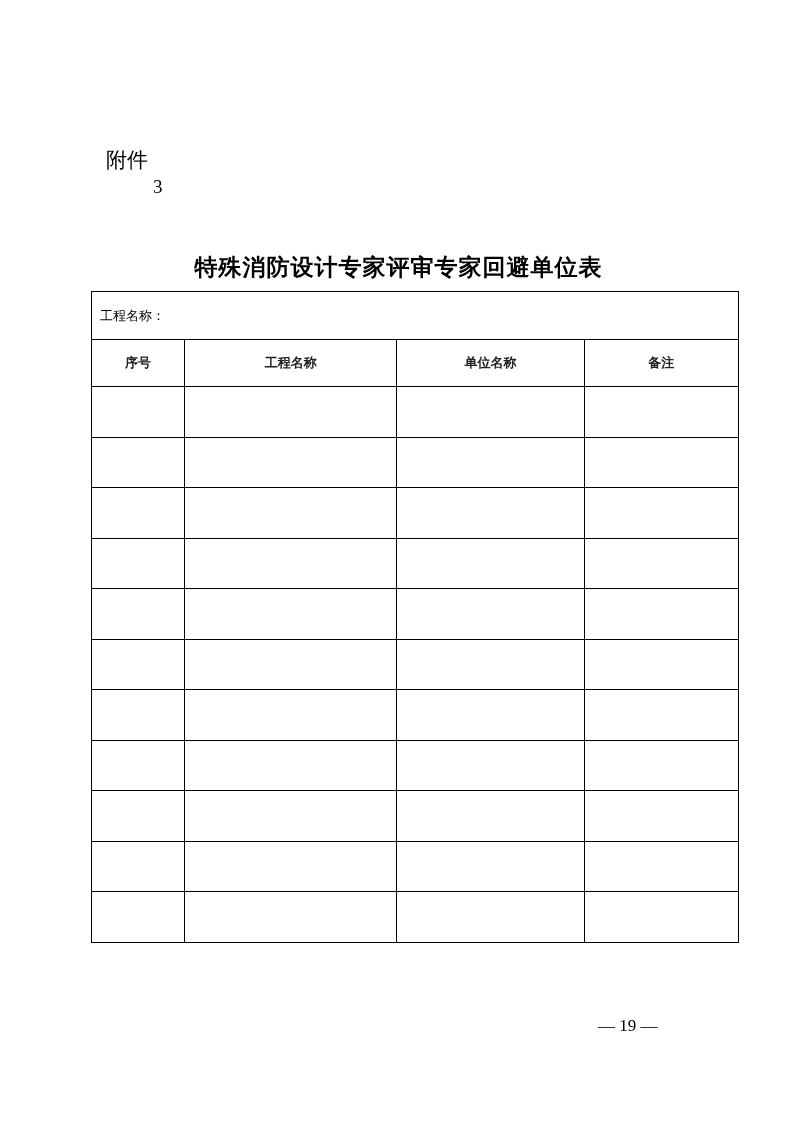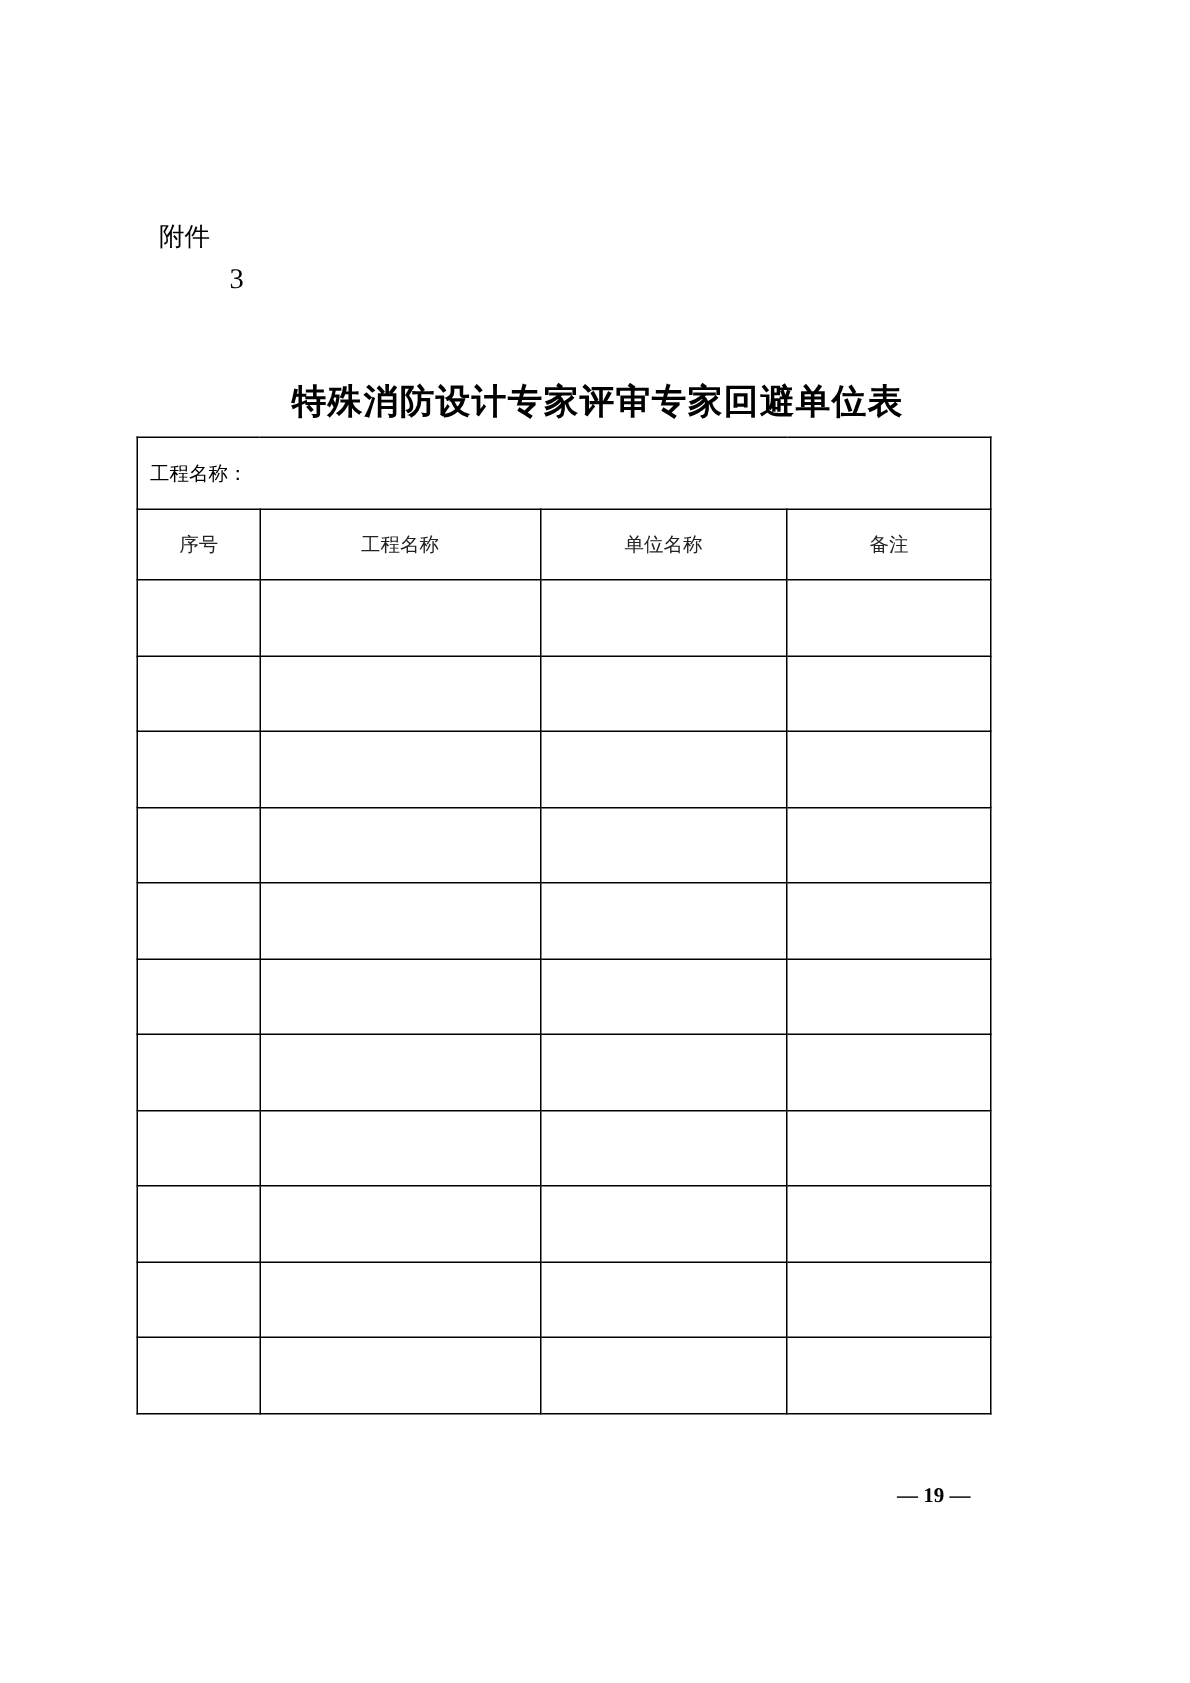--- a/index.html
+++ b/index.html
@@ -1,25 +1,25 @@
 <!DOCTYPE html>
 <html><head>
 <meta charset="utf-8">
 <style>
   html, body { margin:0; padding:0; background:#fff; }
   body { width:793px; height:1122px; position:relative; overflow:hidden; color:#000; }
-  .attach { position:absolute; left:106px; top:146px; font-family:"DejaVu Sans", sans-serif; font-size:17px; }
+  .attach { position:absolute; left:106px; top:146px; font-family:"DejaVu Sans", sans-serif; font-size:21px; }
   .attach-num { position:absolute; left:153px; top:176px; font-family:"Liberation Serif", serif; font-size:19px; }
   .title { position:absolute; left:0; width:793px; top:252px; text-align:center; font-family:"DejaVu Serif", serif; font-weight:bold; font-size:23px; letter-spacing:1px; padding-left:2px; }
-  table { position:absolute; left:91px; top:291px; border-collapse:collapse; width:570px; font-family:"DejaVu Sans", sans-serif; font-size:13px; }
+  table { position:absolute; left:91px; top:291px; border-collapse:collapse; width:648px; font-family:"DejaVu Sans", sans-serif; font-size:13px; }
   td { border:1px solid #000; padding:0; }
   .proj td { height:47px; padding-left:8px; text-align:left; font-size:13px; }
-  .head td { height:46px; text-align:center; color:#222; }
+  .head td { height:46px; text-align:center; color:#222;font-weight:bold; }
   .row td { height:49.5px; }
-  .page { position:absolute; left:598px; top:990px; font-family:"Liberation Serif", serif; font-size:14px;font-weight:bold; }
+  .page { position:absolute; left:598px; top:1016px; font-family:"Liberation Serif", serif; font-size:17px; }
 </style>
 </head>
 <body>
 
 <div class="attach">附件</div>
 <div class="attach-num">3</div>
 <div class="title">特殊消防设计专家评审专家回避单位表</div>
 
 <table>
   <colgroup>

